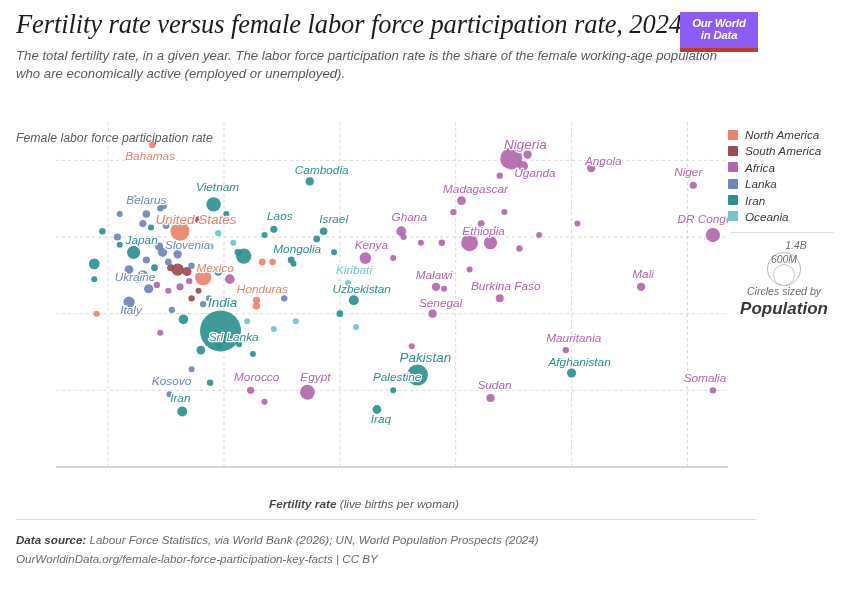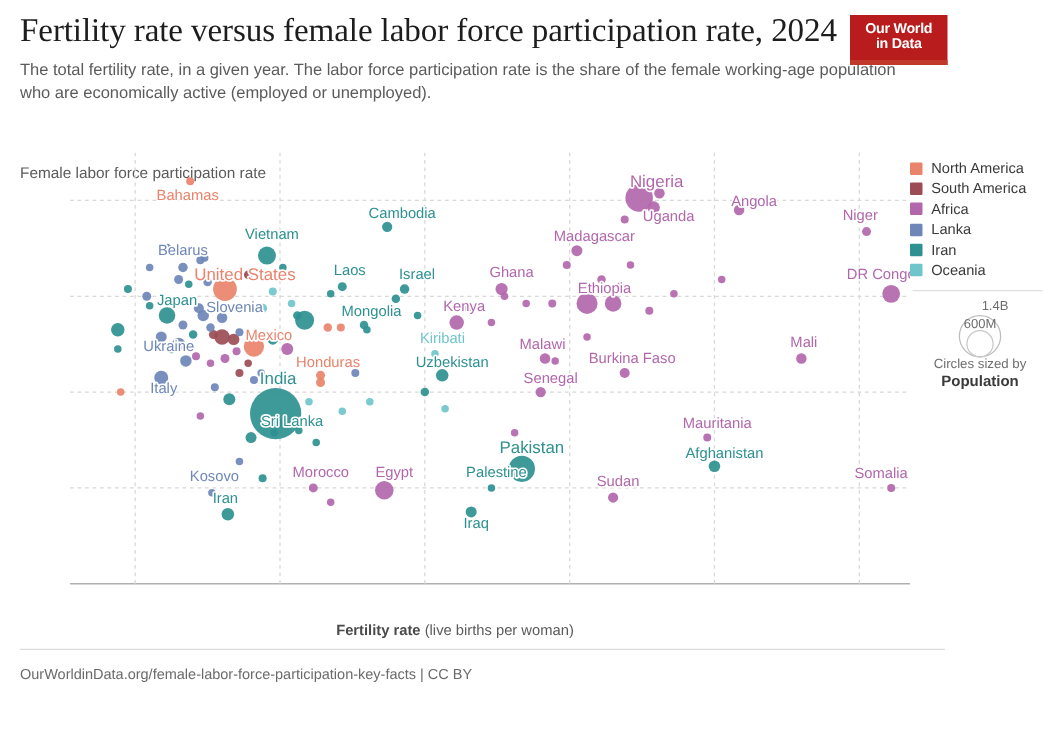--- a/index.html
+++ b/index.html
@@ -4,41 +4,41 @@
 <style>
   html,body{margin:0;padding:0;}
   body{
     width:850px;height:600px;
     background:#ffffff;
     font-family:"Liberation Sans", sans-serif;
     color:#1d1d1d;
     overflow:hidden;
     position:relative;
   }
-  #root{position:relative;width:772px;height:600px;}
+  #root{position:relative;width:772px;height:600px;font-style:italic;}
 
   
   .header{position:absolute;left:16px;top:10px;width:740px;}
   .title{
     font-family:"Liberation Serif", serif;
     font-size:26.5px;line-height:1.12;
     font-weight:400;color:#1d1d1d;
     letter-spacing:-.1px;
     white-space:nowrap;
   }
   .subtitle{
     margin-top:7px;
     font-size:13.2px;line-height:1.42;
     color:#5b5b5b;
     max-width:726px;
   }
   .owid-logo{
     position:absolute;right:14px;top:12px;
     width:78px;height:40px;
-    background:#b91c1c;
+    background:#8b5cf6;
     border-bottom:4px solid #c0392b;
     box-sizing:border-box;
     display:flex;flex-direction:column;
     align-items:center;justify-content:center;
     line-height:1.02;
   }
   .owid-logo span{
     color:#fff;font-size:11.4px;font-weight:700;
     font-family:"Liberation Sans",sans-serif;
     letter-spacing:-.2px;
@@ -86,21 +86,21 @@
   }
   .size-legend .lbl-big{
     position:absolute;left:50%;top:-2px;transform:translateX(-50%);
     font-size:10.4px;color:#6e6e6e;margin-left:12px;
   }
   .size-legend .lbl-small{
     position:absolute;left:50%;top:12px;transform:translateX(-50%);
     font-size:10.4px;color:#6e6e6e;text-align:center;
   }
   .size-caption{font-size:10.6px;color:#6e6e6e;line-height:1.33;margin-top:-2px;}
-  .size-caption b{color:#3a3a3a;font-weight:700;font-size:12px;}
+  .size-caption b{color:#3a3a3a;font-weight:700;font-size:17px;}
 
   
   .footer{
     position:absolute;left:16px;top:519px;width:740px;
     border-top:1px solid #dcdcdc;padding-top:10px;
   }
   .footer div{font-size:11.6px;color:#6b6b6b;line-height:1.66;}
   .footer b{color:#3f3f3f;font-weight:700;}
 </style>
 </head>
@@ -359,16 +359,20 @@
         <div class="lbl-small">600M</div>
       </div>
       <div class="size-caption">
         <div>Circles sized by</div>
         <b>Population</b>
       </div>
     </div>
   </div>
 
   <div class="footer">
+    <div>
+      <b>Data source:</b>
+      <span>Labour Force Statistics, via World Bank (2026); UN, World Population Prospects (2024)</span>
+    </div>
     <div>OurWorldinData.org/female-labor-force-participation-key-facts | CC BY</div>
   </div>
 
 </div>
 
 </body></html>

